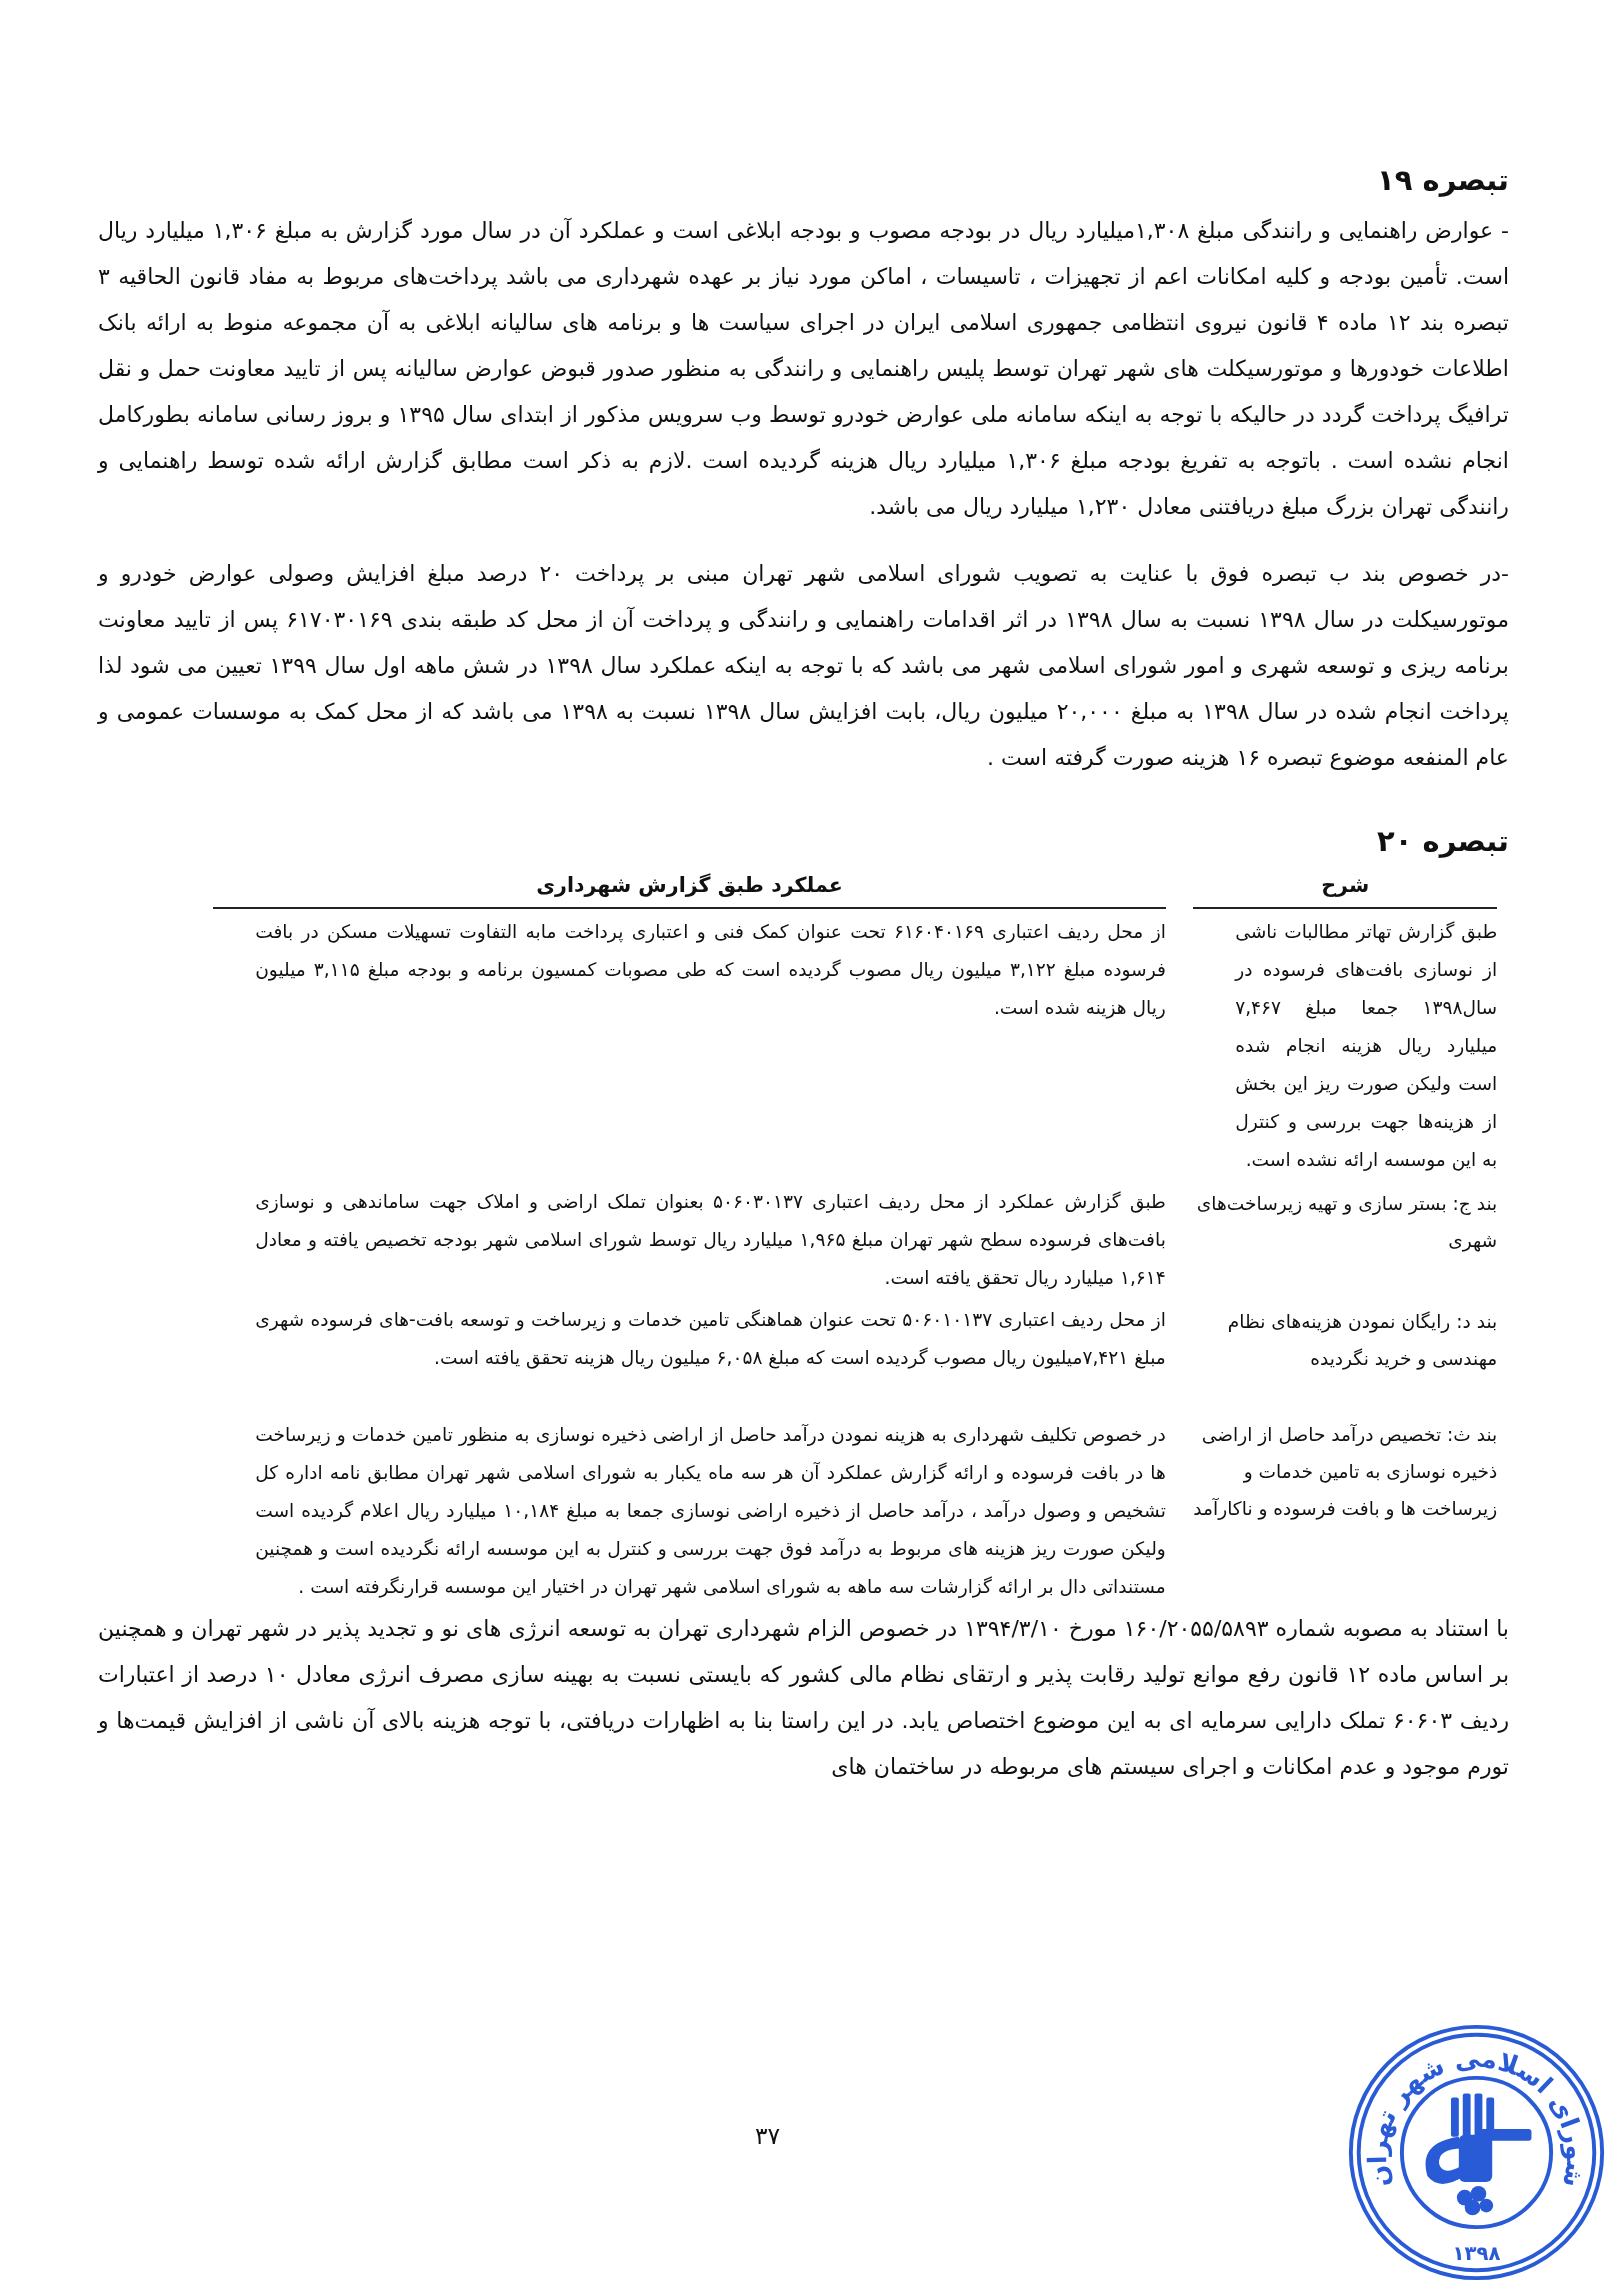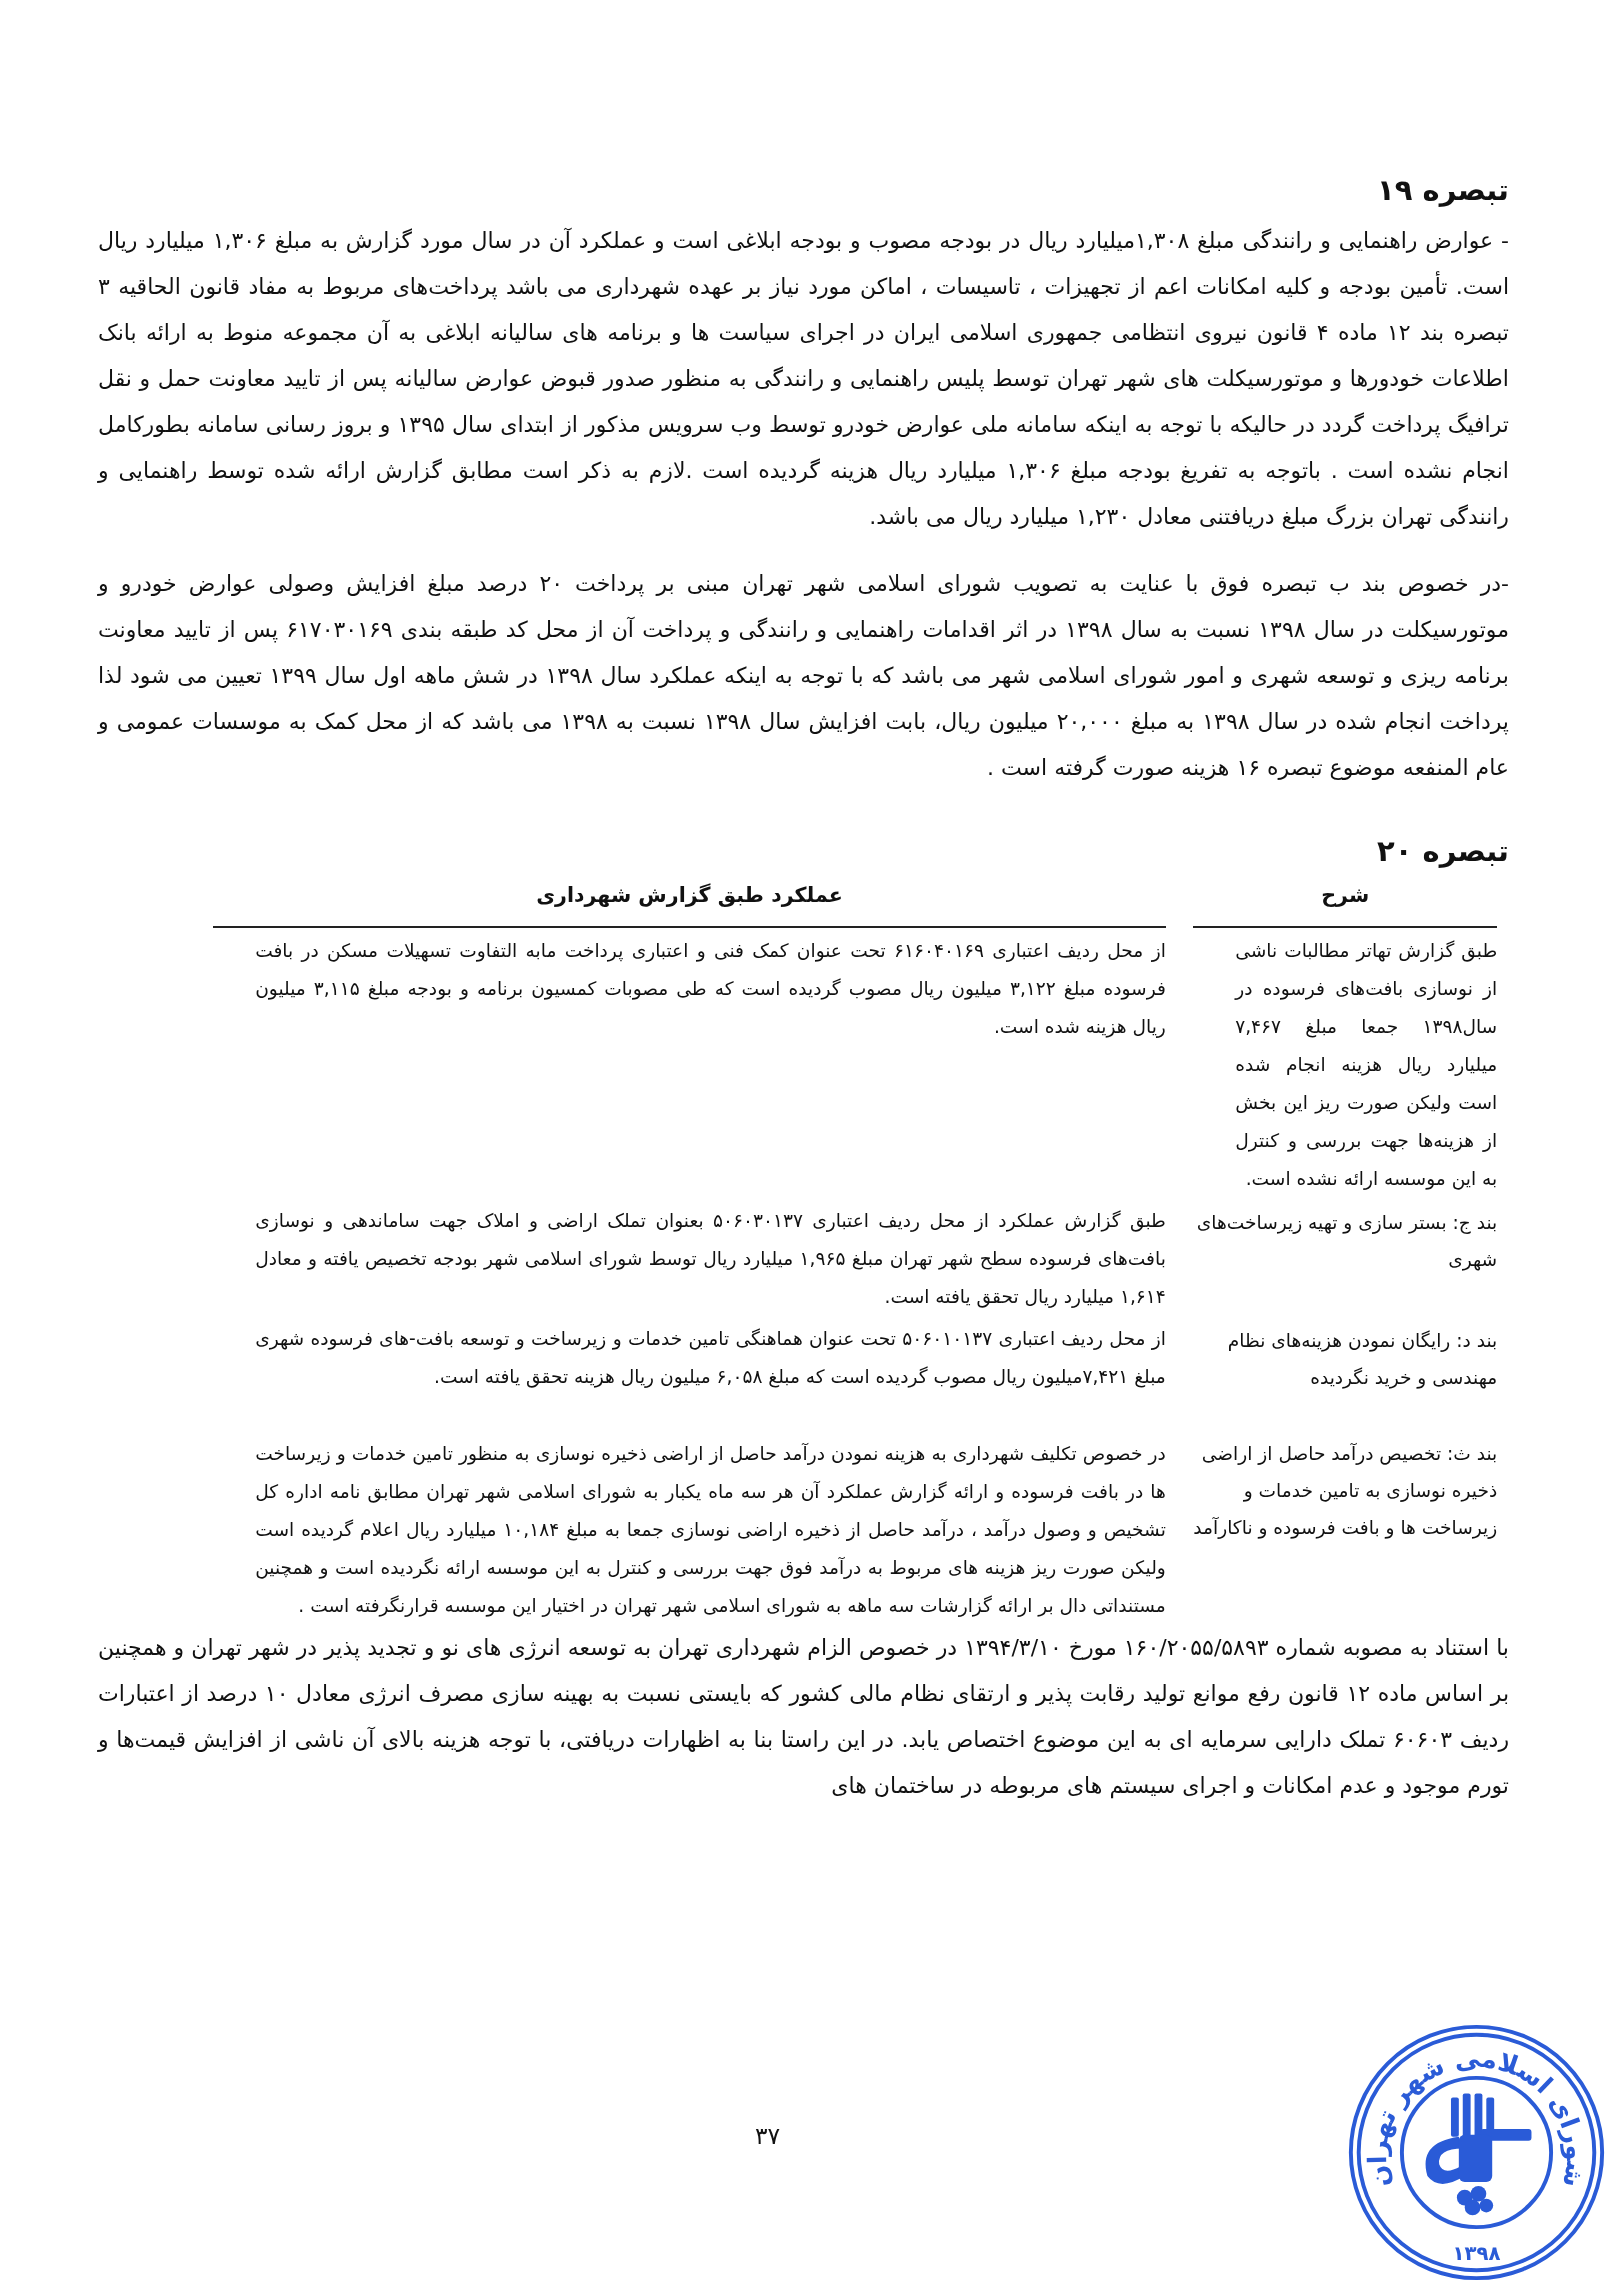--- a/index.html
+++ b/index.html
@@ -33,38 +33,38 @@
     .para {
       font-size: 22px;
       line-height: 46px;
       text-align: justify;
       text-align-last: right;
       margin: 0;
     }
     .para + .para {
       margin-top: 21.6px;
     }
-    #t19 { margin-top: 22px; }
+    #t19 { margin-top: 12px; }
     #t20 { margin-top: 39px; text-align: right; }
     #t21 { margin-top: 39px; }
 
     
     .note-table {
       display: grid;
       grid-template-columns: 304px 1fr;
       column-gap: 27.4px;
       margin-top: 5.9px;
       width: 1284px;
       margin-right: 11.8px;
     }
     .th {
       font-weight: bold;
       font-size: 20.6px;
       text-align: center;
-      padding-bottom: 14px;
+      padding-bottom: 5px;
       border-bottom: 2px solid #222;
       line-height: 33px;
     }
     .td-desc {
       font-size: 18.6px;
       line-height: 37px;
       text-align: right;
       padding-top: 5.9px;
     }
     .td-perf {

